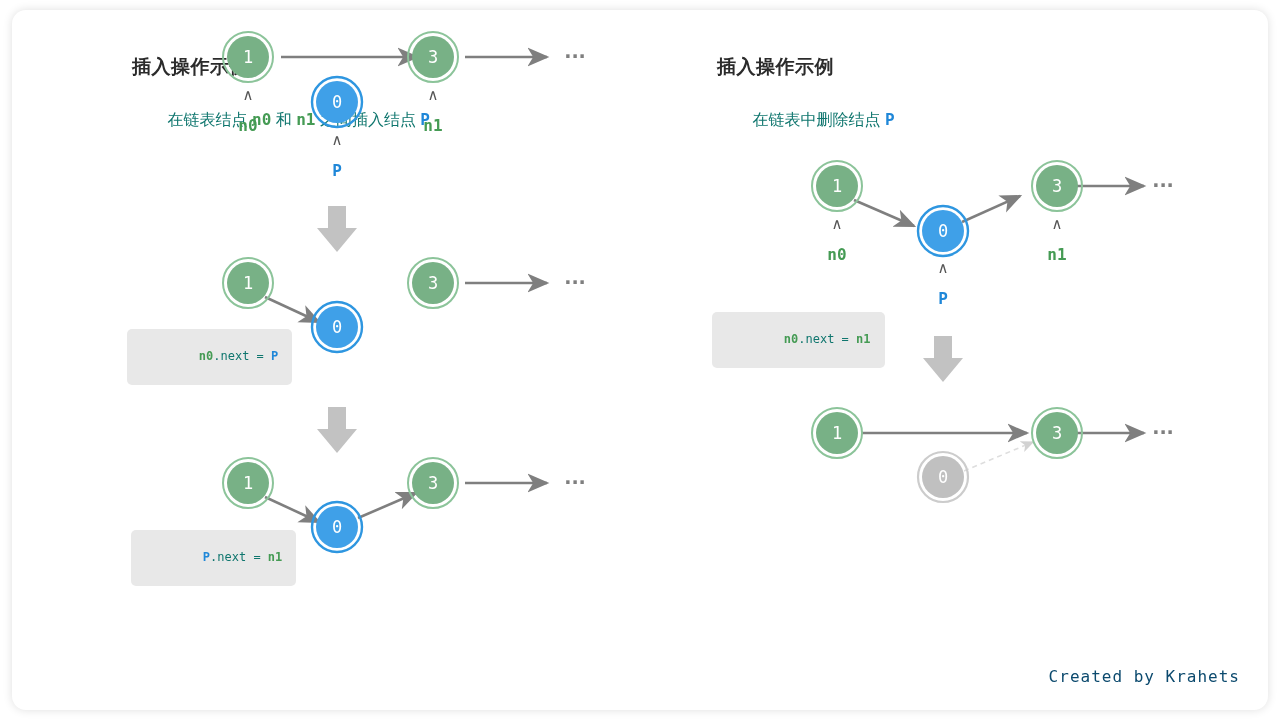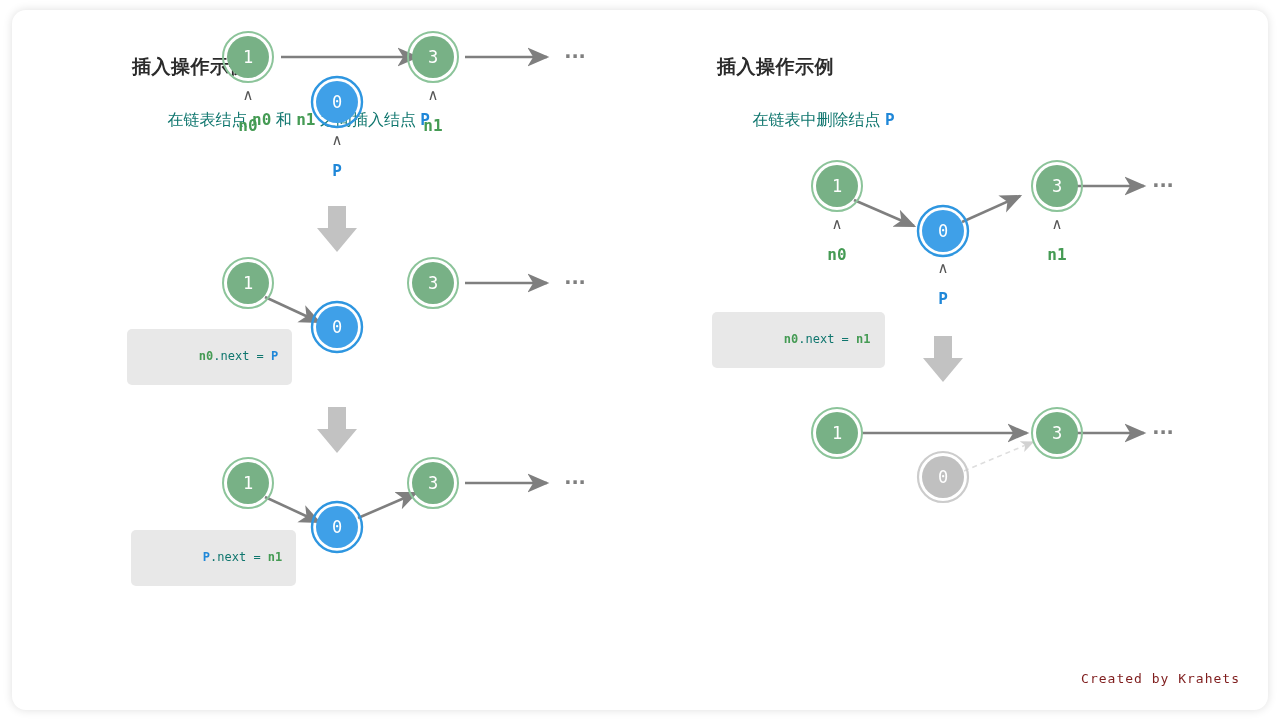--- a/index.html
+++ b/index.html
@@ -72,22 +72,22 @@
     position: absolute;
     left: 0;
     top: 0;
     overflow: visible;
   }
   .credit {
     position: absolute;
     right: 28px;
     bottom: 24px;
     font-family: "DejaVu Sans Mono", "Liberation Mono", monospace;
-    font-size: 13px;
-    color: #7f1d1d;
+    font-size: 16px;
+    color: #0c4a6e;
     letter-spacing: 1px;
   }
   .nodeval {
     font-family: "DejaVu Sans Mono", "Liberation Mono", monospace;
     font-size: 17px;
     fill: #ffffff;
     text-anchor: middle;
     dominant-baseline: central;
   }
   .nodelabel {

